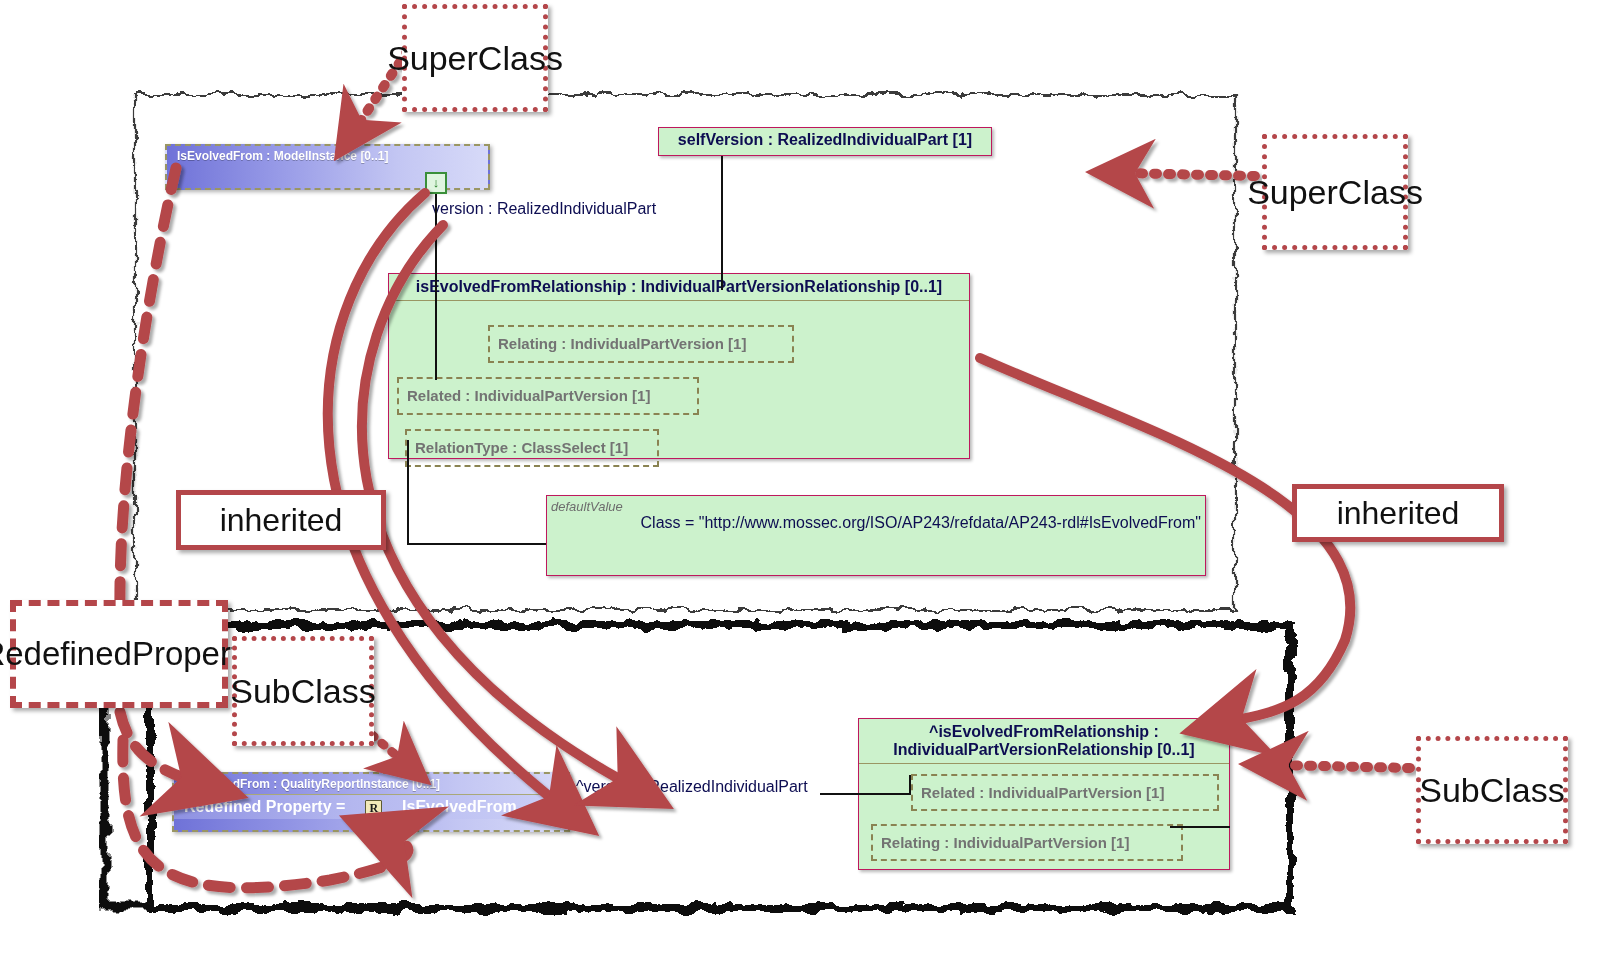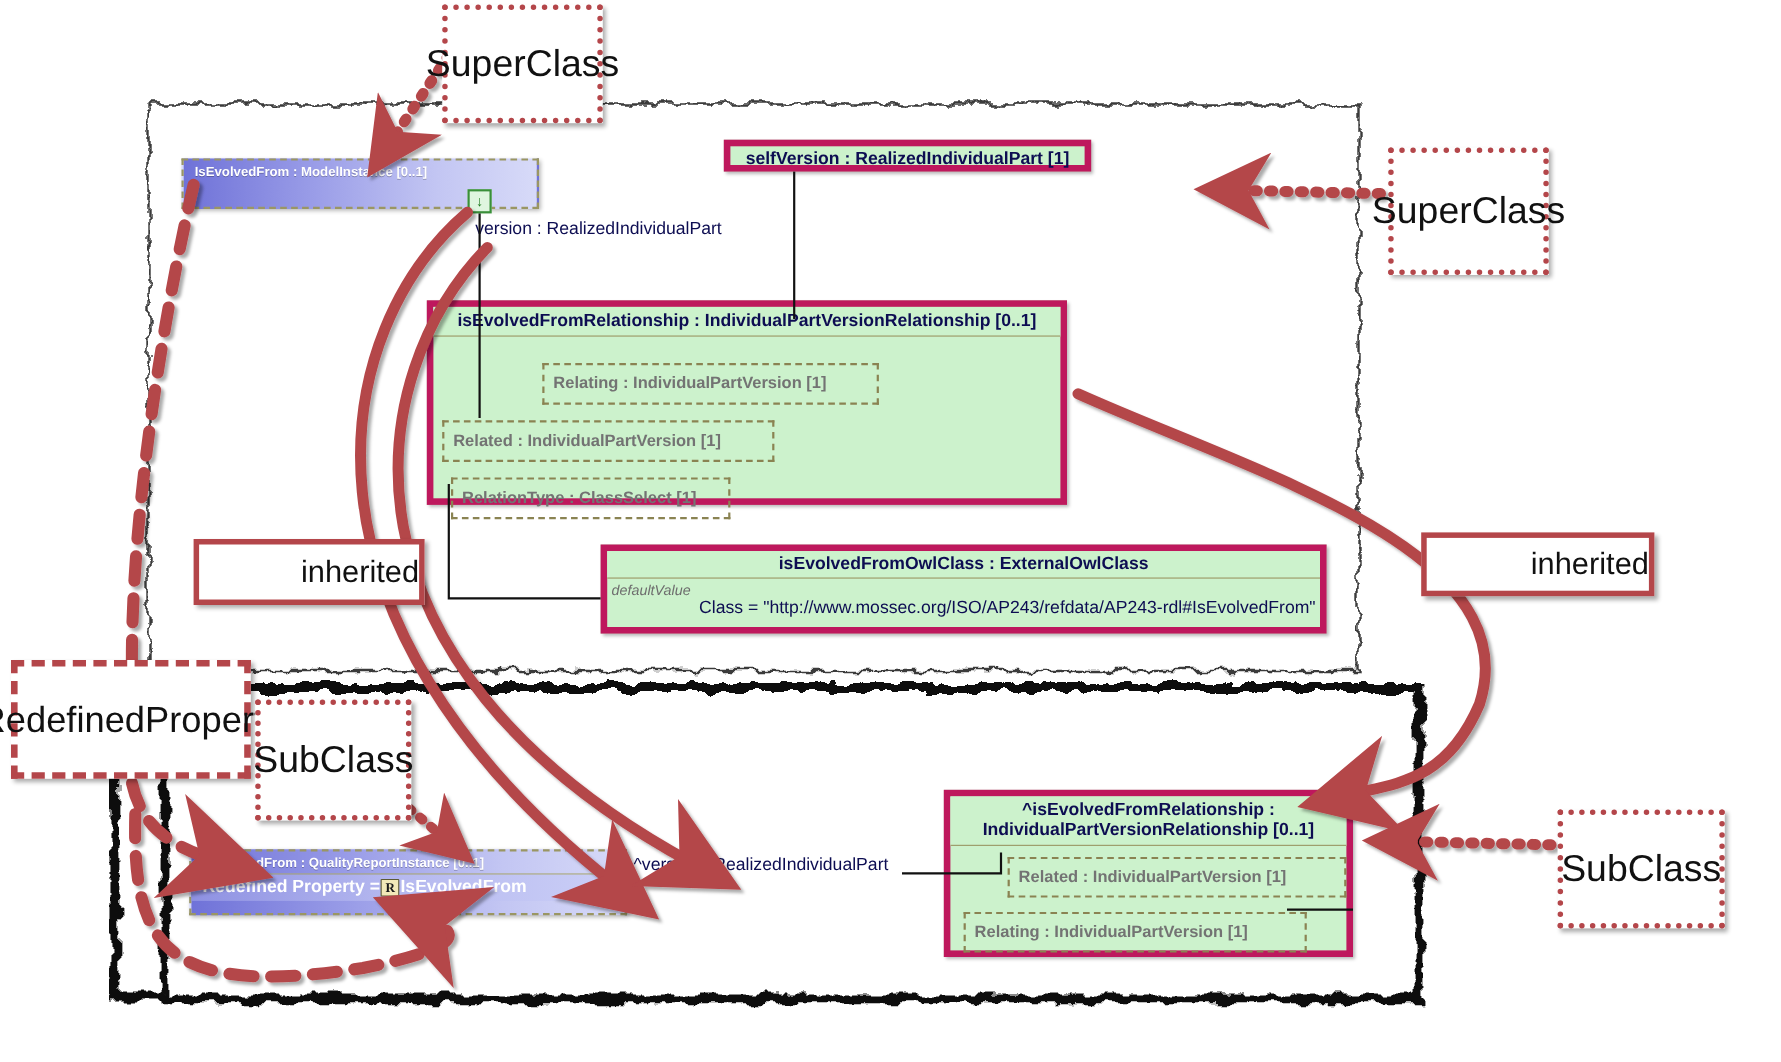--- a/index.html
+++ b/index.html
@@ -2,21 +2,21 @@
 <html><head>
 <meta charset="utf-8">
 <style>
   html,body{margin:0;padding:0;background:#ffffff;}
   body{font-family:"Liberation Sans", sans-serif;}
   #stage{position:relative;width:1619px;height:965px;overflow:hidden;background:#fff;}
   svg.layer{position:absolute;left:0;top:0;width:1619px;height:965px;pointer-events:none;}
 
   
   .uml{position:absolute;box-sizing:border-box;}
-  .uml-green{background:#ccf2cc;border:6px solid #be185d;box-shadow:2px 2px 3px rgba(0,0,0,.28);}
+  .uml-green{background:#ccf2cc;border:1px solid #be185d;box-shadow:2px 2px 3px rgba(0,0,0,.28);}
   .uml-title{
     font-weight:bold;font-size:16px;color:#0d0d52;text-align:center;
     padding:4px 6px;line-height:1.12;
   }
   .green-hdr{border-bottom:1px solid #9a9663;background:#ccf2cc;}
   .green-body{position:relative;}
 
   
   .slot{
     position:absolute;box-sizing:border-box;
@@ -30,21 +30,21 @@
     border:2px dashed #9a9663;
     box-shadow:2px 2px 4px rgba(0,0,0,.3);
     background:linear-gradient(to right,#6f72d8 0%,#9b9ee8 38%,#c3c6f3 72%,#d7daf8 100%);
   }
   .blue-title{
     color:#ffffff;font-weight:bold;font-size:12px;padding:3px 10px;white-space:nowrap;
     text-shadow:0 1px 0 rgba(0,0,0,.25);
   }
   .blue-row{
     color:#ffffff;font-weight:bold;font-size:16px;padding:3px 10px;white-space:nowrap;
-    border-top:1px solid #a9a878;display:flex;align-items:center;gap:1px;
+    border-top:1px solid #a9a878;display:flex;align-items:flex-end;gap:20px;
     background:linear-gradient(to right,#8e91e2 0%,#b4b7ef 45%,#ccd0f7 100%);
   }
   .rtag{
     display:inline-block;background:#f2e9b8;border:1px solid #5c5a33;color:#1a1a1a;
     font-size:12px;font-weight:bold;line-height:1;padding:1px 3px;border-radius:1px;
     font-family:"Liberation Serif", serif;
   }
 
   
   .rolelabel{position:absolute;font-size:16px;color:#0d0d52;white-space:nowrap;}
@@ -54,21 +54,21 @@
 
   
   .callout{
     position:absolute;box-sizing:border-box;background:#ffffff;
     display:flex;flex-direction:row;align-items:center;justify-content:center;
     font-size:34px;line-height:1.02;color:#111;text-align:center;
     box-shadow:3px 3px 4px rgba(0,0,0,.33);
   }
   .callout.dotted{border:5px dotted #b4464a;}
   .callout.dashed{border:6px dashed #b4464a;}
-  .callout.solid{border:5px solid #b4464a;font-size:28px;justify-content:flex-end;}
+  .callout.solid{border:5px solid #b4464a;font-size:32px;}
   .callout span{display:block;}
 </style>
 </head>
 <body>
 
 <div id="stage">
 
   <svg class="layer">
     <defs>
       <filter id="rough">
@@ -120,21 +120,20 @@
   <div class="uml uml-green" style="left:388px;top:273px;width:582px;height:186px;">
     <div class="uml-title green-hdr">isEvolvedFromRelationship : IndividualPartVersionRelationship [0..1]</div>
     <div class="green-body" style="height:152px;">
       <div class="slot" style="left:99px;top:24px;width:306px;height:38px;">Relating : IndividualPartVersion [1]</div>
       <div class="slot" style="left:8px;top:76px;width:302px;height:38px;">Related : IndividualPartVersion [1]</div>
       <div class="slot" style="left:16px;top:128px;width:254px;height:38px;">RelationType : ClassSelect [1]</div>
     </div>
   </div>
 
   <div class="uml uml-green" style="left:546px;top:495px;width:660px;height:81px;">
-    <div class="uml-title green-hdr" style="padding:3px 6px;">isEvolvedFromOwlClass : ExternalOwlClass</div>
     <div class="green-body" style="padding:3px 4px 0;">
       <div class="defval">defaultValue</div>
       <div class="owlline">Class = "http://www.mossec.org/ISO/AP243/refdata/AP243-rdl#IsEvolvedFrom"</div>
     </div>
   </div>
 
   <div class="uml uml-blue" style="left:172px;top:772px;width:398px;height:60px;">
     <div class="blue-title">IsEvolvedFrom : QualityReportInstance [0..1]</div>
     <div class="blue-row">
       <span>Redefined Property =</span>

